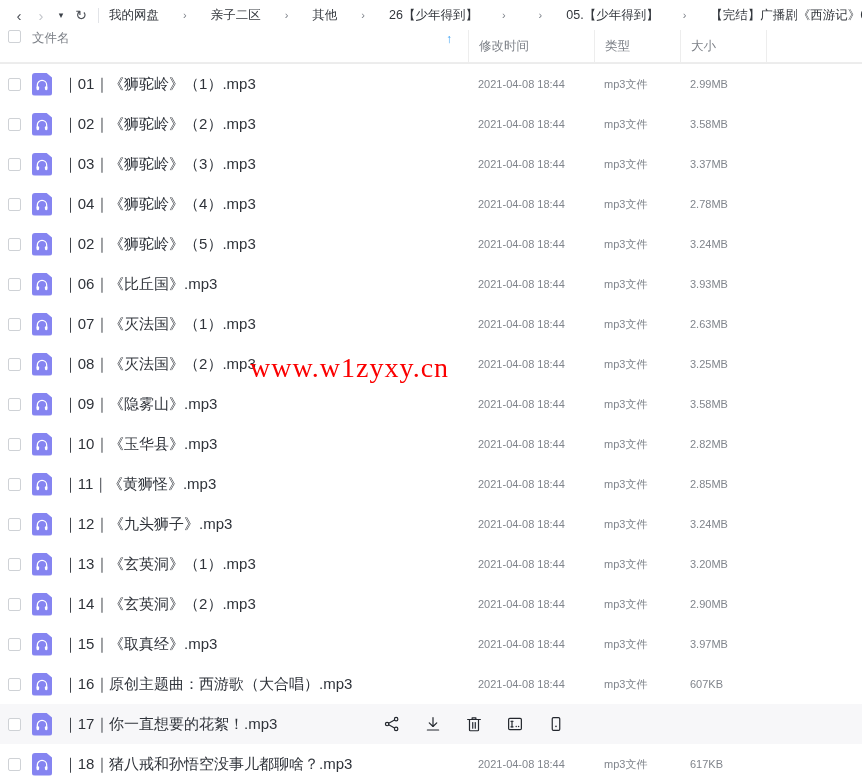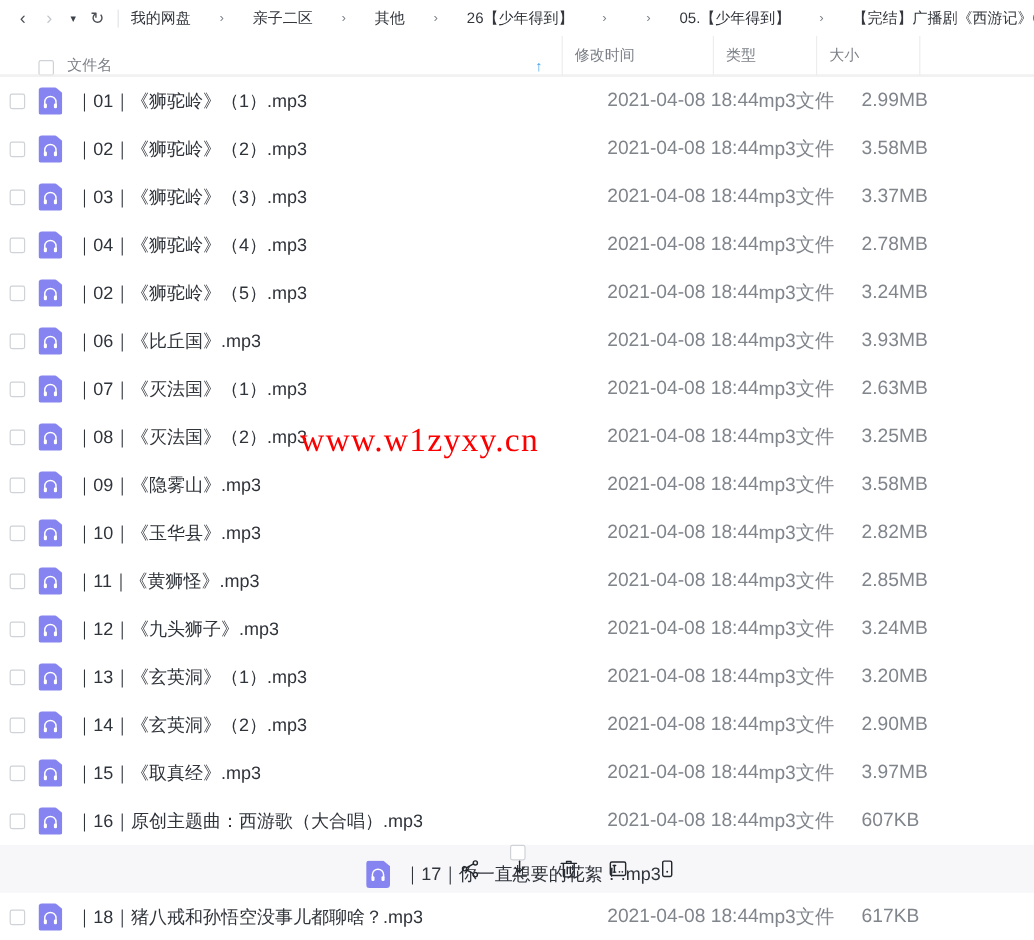--- a/index.html
+++ b/index.html
@@ -61,26 +61,25 @@
   .crumb-arrow {
     font-size: 11px;
     color: #7a7f87;
     margin: 0 9px;
     flex: 0 0 auto;
   }
 
   
   .tbl-head {
     display: flex;
-    align-items: flex-end;
+    align-items: flex-start;
     height: 34px;
     background: #ffffff;
     border-bottom: 1px solid #ececec;
     position: relative;
-    padding-left: 24px;
   }
   .tbl-head::after {
     content: "";
     position: absolute;
     left: 0; right: 0; bottom: 0;
     height: 1px;
     background: #ededed;
   }
 
   .cb {
@@ -143,21 +142,21 @@
   
   .rows { position: relative; }
 
   .row {
     display: flex;
     align-items: center;
     height: 40px;
     background: #ffffff;
     position: relative;
   }
-  .row.hovered { background: #f7f7f9; flex-direction: column; }
+  .row.hovered { background: #f7f7f9; }
 
   .row .col-name { padding-left: 4px; }
   .row .col-time,
   .row .col-type,
   .row .col-size,
   .row .col-tail {
     display: flex;
     align-items: center;
     height: 100%;
     padding-left: 10px;
@@ -191,24 +190,23 @@
   .fname {
     font-size: 15px;
     color: #2f333a;
     cursor: pointer;
     white-space: nowrap;
     overflow: hidden;
     text-overflow: ellipsis;
   }
 
   .cell-txt {
-    font-size: 16px;
+    font-size: 11px;
     color: #80858c;
     white-space: nowrap;
-    margin-left: 28px;
   }
 
   
   .row-actions {
     position: absolute;
     left: 382px;
     top: 0;
     height: 100%;
     display: flex;
     align-items: center;

